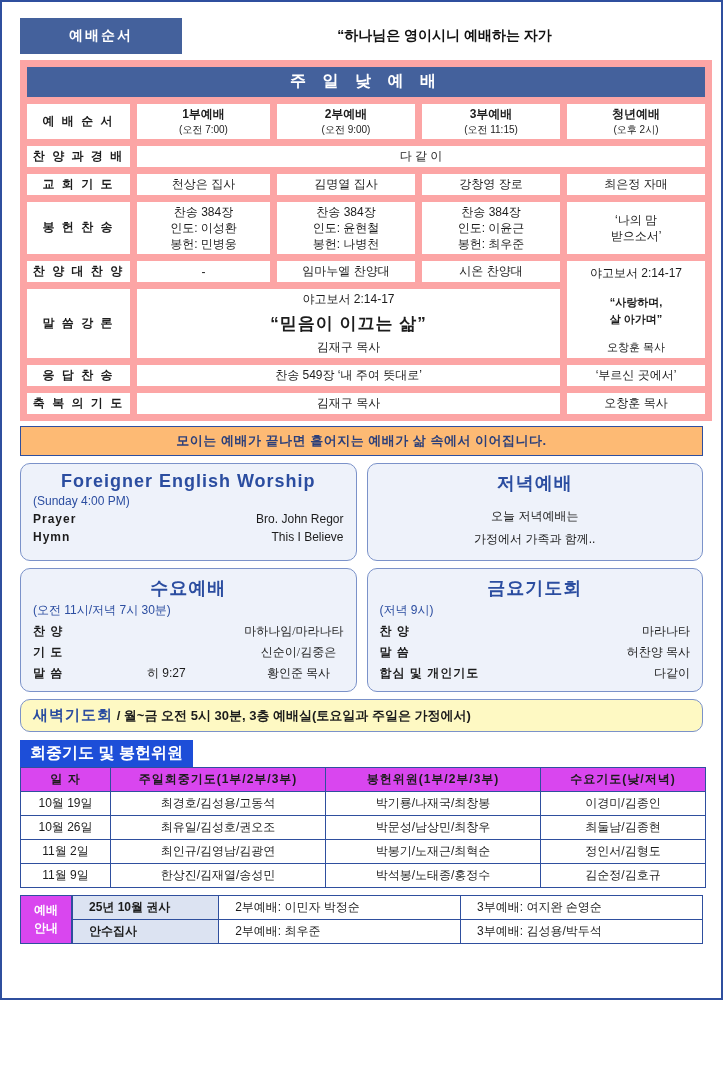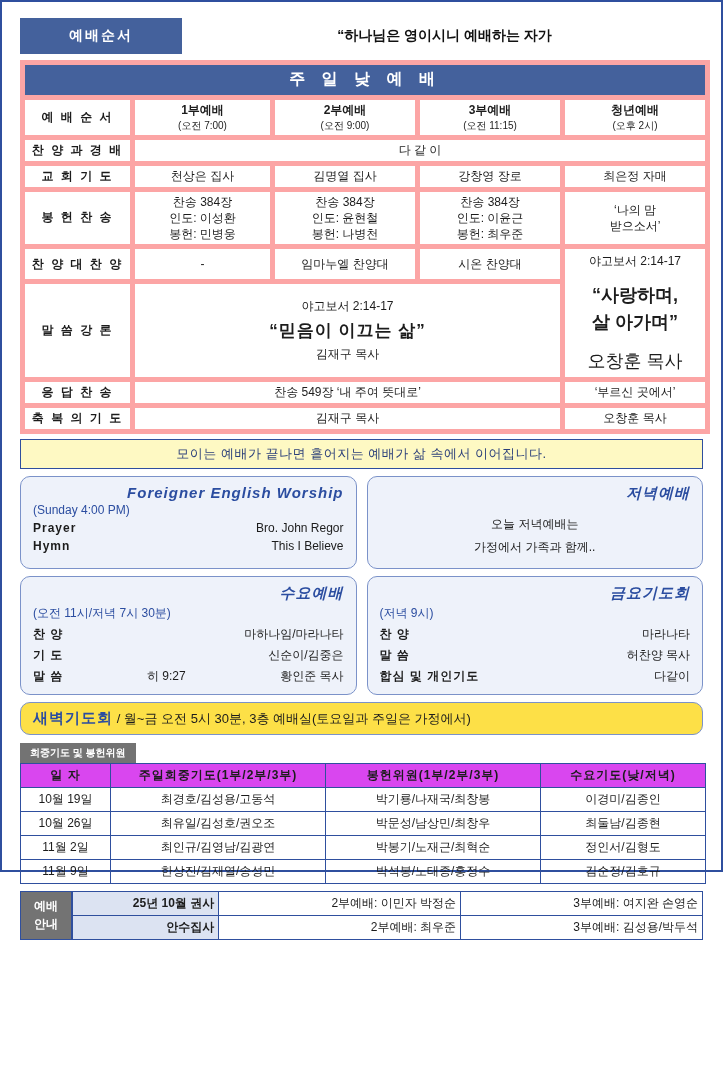--- a/index.html
+++ b/index.html
@@ -6,21 +6,21 @@
   body{
     width:723px;height:1087px;
     background:#ffffff;
     font-family:"Liberation Sans", sans-serif;
     color:#1c1c1c;
     font-size:12px;
     -webkit-font-smoothing:antialiased;
   }
   .page{
     position:relative;
-    width:723px;height:872px;
+    width:723px;height:1000px;
     box-sizing:border-box;
     padding:16px 18px 10px 18px;
     border:2px solid #2f4f9e;
   }
   table{border-collapse:collapse;}
   .b{font-weight:bold;}
 
   
   .topwrap{display:flex;align-items:stretch;margin-bottom:6px;}
   .order-badge{
@@ -33,92 +33,92 @@
     flex:1;margin-left:4px;
     border:1px solid #ffffff;
     display:flex;flex-direction:column;align-items:center;justify-content:center;
     font-weight:bold;font-size:14px;line-height:1.55;color:#111;
     padding:6px 0;
   }
 
   
   .main{width:100%;table-layout:fixed;}
   .main td,.main th{
-    border:5px solid #fca5a5;
+    border:7px solid #fca5a5;
     padding:2px 3px;
     font-size:12px;
     text-align:center;
     vertical-align:middle;
   }
   .main .title{
     background:#44619c;color:#fff;font-weight:bold;
     font-size:16px;letter-spacing:6px;height:26px;
   }
   .rowlabel{font-weight:bold;letter-spacing:2px;font-size:12px;}
   .sub{font-size:10px;font-weight:normal;}
   .multi{line-height:1.35;font-size:11px;}
   .sermon-ref{font-size:12px;}
   .sermon-title{font-size:17px;font-weight:bold;letter-spacing:1px;padding:4px 0;}
   .sermon-by{font-size:12px;}
-  .youth-sermon{line-height:1.5;font-size:18px;font-weight:bold;}
+  .youth-sermon{line-height:1.5;font-size:11px;font-weight:bold;}
   .youth-by{font-weight:normal;}
 
   
   .strip{
-    margin-top:5px;border:1px solid #2f4f9e;background:#fef9c3;
-    text-align:center;font-weight:normal;font-size:13px;color:#2b3f7a;
+    margin-top:5px;border:1px solid #2f4f9e;background:#fdba74;
+    text-align:center;font-weight:bold;font-size:13px;color:#2b3f7a;
     padding:5px 0;letter-spacing:0.5px;
   }
 
   
   .boxrow{display:flex;gap:10px;margin-top:7px;}
   .rbox{
     flex:1;border:1.5px solid #7b92c9;border-radius:10px;
     background:#eef2fa;padding:7px 12px 9px 12px;box-sizing:border-box;
   }
   .rbox h4{
-    margin:0;text-align:right;color:#2b4da0;font-size:15px;font-weight:bold;letter-spacing:1px;font-style:italic;
+    margin:0;text-align:center;color:#2b4da0;font-size:18px;font-weight:bold;letter-spacing:1px;
   }
   .rbox .when{color:#2b4da0;font-size:12px;margin-top:2px;}
   .kv{display:flex;justify-content:space-between;margin-top:4px;font-size:12px;}
   .kv .k{font-weight:bold;letter-spacing:1px;}
   .kv .v{text-align:right;}
   .kv3{display:flex;margin-top:4px;font-size:12px;}
   .kv3 .k{font-weight:bold;letter-spacing:1px;width:46px;}
   .kv3 .m{flex:1;text-align:center;}
-  .kv3 .v{text-align:right;min-width:90px;}
+  .kv3 .v{text-align:center;min-width:90px;font-family:Liberation Serif, serif;}
   .evening-body{text-align:center;font-size:12px;line-height:1.9;margin-top:10px;}
 
   
   .dawn{
-    margin-top:7px;border:1.5px solid #7b92c9;border-radius:10px;background:#fde047;
-    padding:6px 12px;font-size:13px;
+    margin-top:7px;border:1.5px solid #7b92c9;border-radius:10px;background:#fef9c3;
+    padding:6px 12px;font-size:13px;font-weight:bold;
   }
   .dawn b{color:#2b4da0;font-size:15px;letter-spacing:1px;}
 
   
   .sect-tab{
-    display:inline-block;background:#737373;color:#fff;font-weight:bold;
-    font-size:10px;padding:3px 10px;margin-top:8px;
+    display:inline-block;background:#1d4ed8;color:#fff;font-weight:bold;
+    font-size:16px;padding:3px 10px;margin-top:8px;
   }
   .sched{width:100%;table-layout:fixed;}
   .sched td,.sched th{
     border:1px solid #2f4f9e;font-size:12px;padding:3px 2px;text-align:center;
   }
   .sched thead td{background:#d946ef;font-weight:bold;letter-spacing:1px;}
 
   
   .footwrap{display:flex;margin-top:7px;}
   .foot-label{
-    width:50px;background:#737373;color:#fff;font-weight:bold;font-size:12px;
+    width:50px;background:#d946ef;color:#fff;font-weight:bold;font-size:12px;
     display:flex;flex-direction:column;align-items:center;justify-content:center;
     border:1px solid #2f4f9e;line-height:1.5;
   }
   .foot-tbl{flex:1;table-layout:fixed;}
-  .foot-tbl td{border:1px solid #2f4f9e;font-size:12px;padding:3px 4px;text-align:right;}
+  .foot-tbl td{border:1px solid #2f4f9e;font-size:12px;padding:3px 16px;text-align:left;}
   .foot-tbl td.head{background:#dce3f2;font-weight:bold;}
 </style>
 </head>
 <body>
 
 <div class="page">
 
   
   <div class="topwrap">
     <div class="order-badge">예배순서</div>

